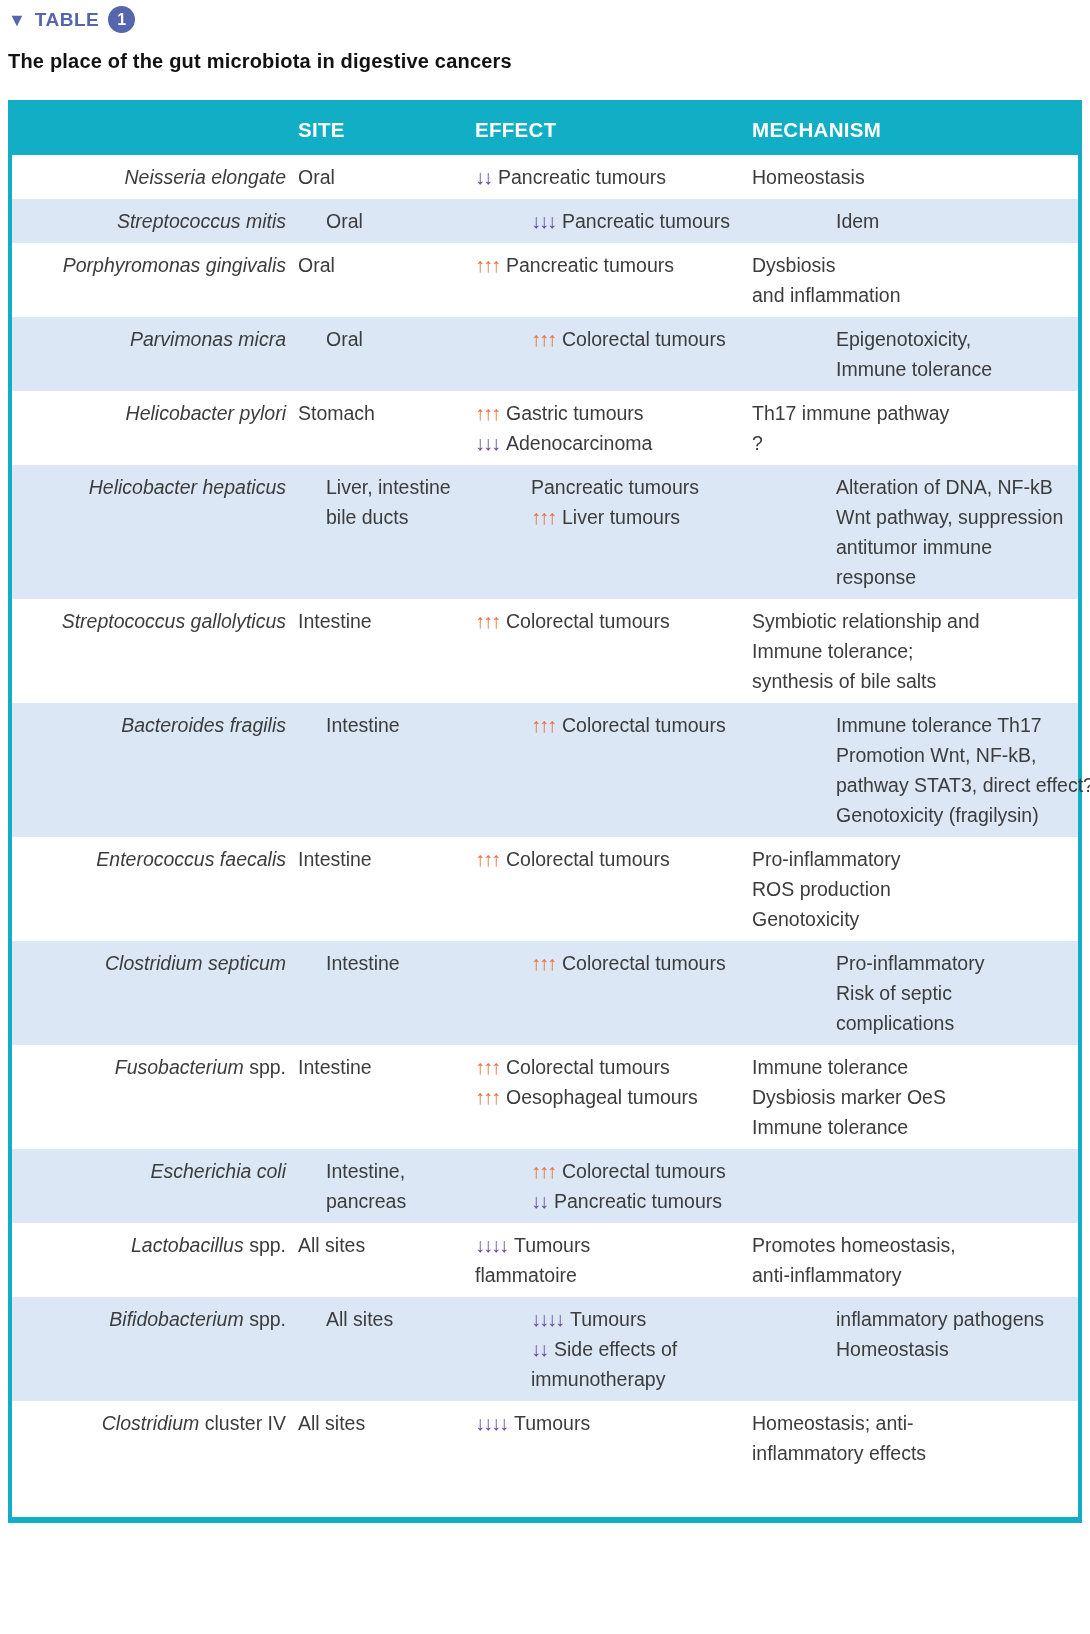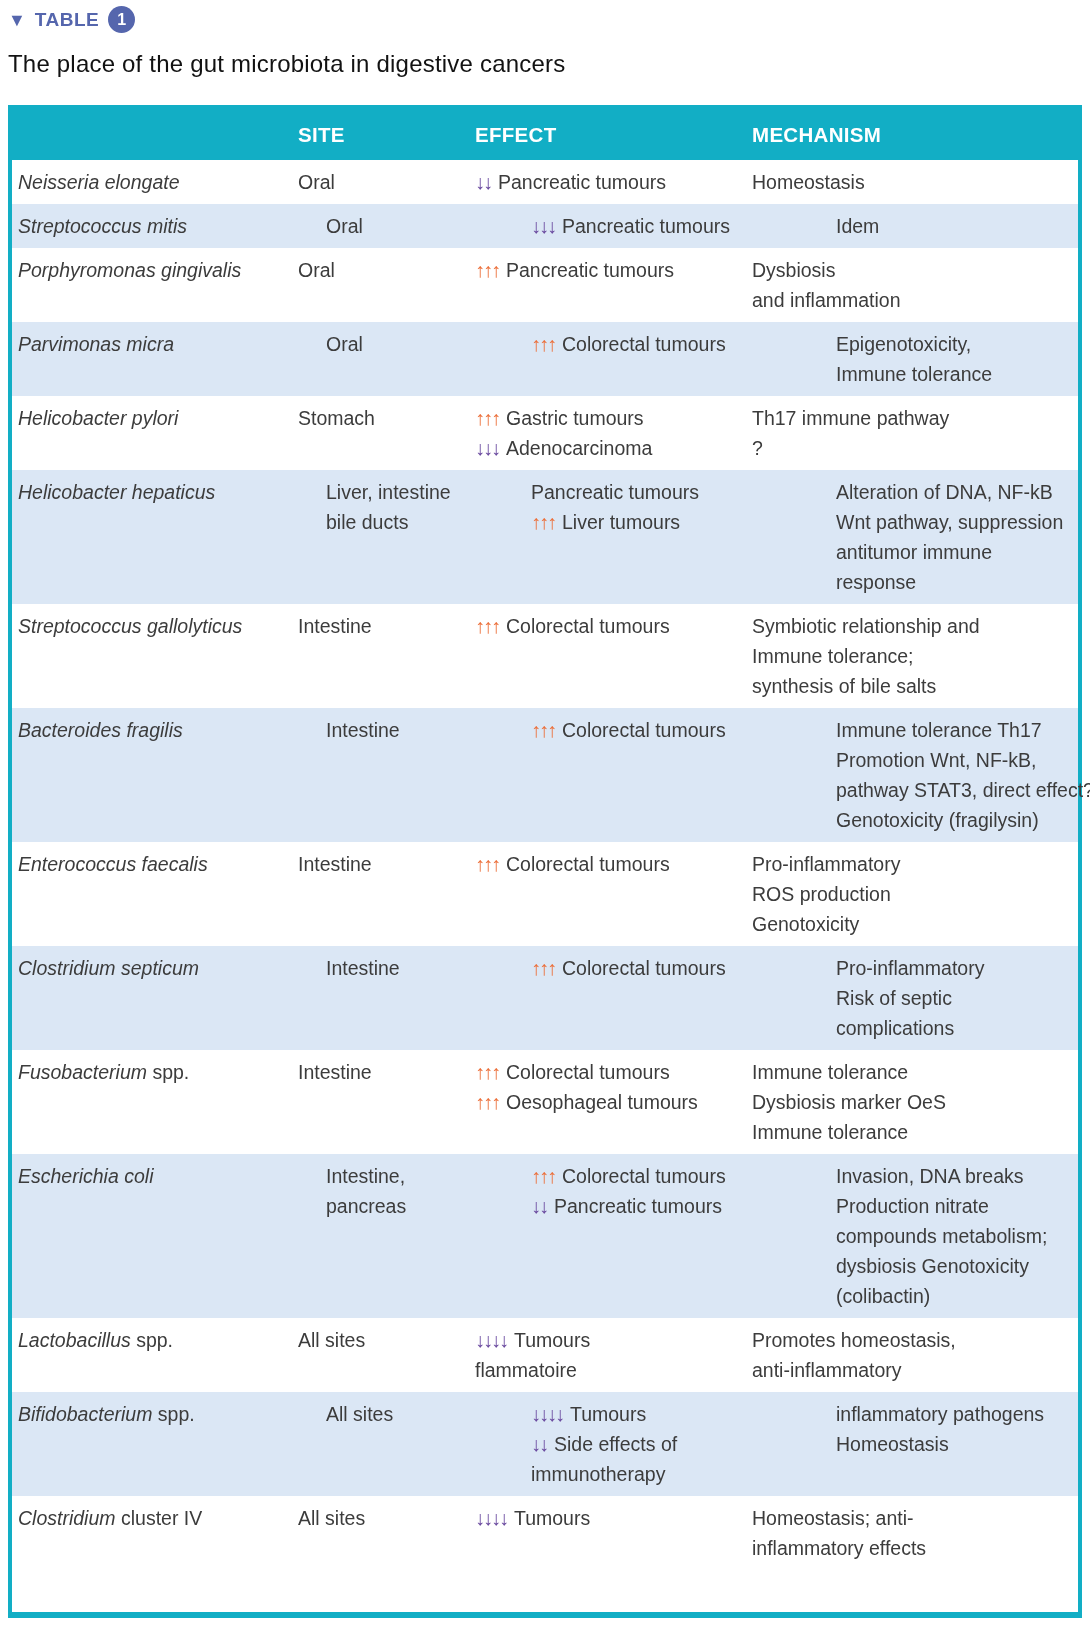--- a/index.html
+++ b/index.html
@@ -29,22 +29,22 @@
     letter-spacing: 0.5px;
     line-height: 1;
   }
   .num-circle {
     width: 27px; height: 27px; border-radius: 50%;
     background: var(--blue); color: #fff;
     font-weight: bold; font-size: 16px;
     display: flex; align-items: center; justify-content: center;
   }
   .title {
-    font-size: 24px;
-    font-weight: normal;
+    font-size: 20px;
+    font-weight: bold;
     color: #121212;
     margin: 17px 0 0 0;
     letter-spacing: 0.2px;
   }
   .table-wrap {
     margin: 27px 8px 0 8px;
     border: 4px solid var(--teal);
     border-bottom-width: 6px;
     background: #22c55e;
   }
@@ -61,21 +61,21 @@
   }
   .th { padding: 14px 10px 13px 0; line-height: 24px; }
   .th.col-org { padding-left: 6px; }
   .tr { background: #fff; }
   .tr.alt { background: var(--altblue); gap: 28px; }
   .td {
     padding: 7px 12px 7px 0;
     font-size: 19.5px;
     line-height: 30px;
   }
-  .col-org { padding-left: 6px; }
+  .col-org { padding-left: 6px; text-align: right; }
   .italic { font-style: italic; }
   .line { white-space: nowrap; }
   .arrows {
     font-weight: bold;
     letter-spacing: -2px;
     margin-right: 7px;
     font-size: 20px;
   }
   .arrows.up { color: var(--orange); }
   .arrows.down { color: var(--purple); }
@@ -257,27 +257,20 @@
       <div class="tr alt">
         <div class="td col-org"><span class="italic">Escherichia coli</span></div>
         <div class="td col-site">
           <div class="line">Intestine,</div>
           <div class="line">pancreas</div>
         </div>
         <div class="td col-effect">
           <div class="line"><span class="arrows up">↑↑↑</span><span>Colorectal tumours</span></div>
           <div class="line"><span class="arrows down">↓↓</span><span>Pancreatic tumours</span></div>
         </div>
-        <div class="td col-mech">
-          <div class="line">Invasion, DNA breaks</div>
-          <div class="line">Production nitrate</div>
-          <div class="line">compounds metabolism;</div>
-          <div class="line">dysbiosis Genotoxicity</div>
-          <div class="line">(colibactin)</div>
-        </div>
       </div>
       <div class="tr">
         <div class="td col-org"><span class="italic">Lactobacillus</span><span> spp.</span></div>
         <div class="td col-site">
           <div class="line">All sites</div>
         </div>
         <div class="td col-effect">
           <div class="line"><span class="arrows down">↓↓↓↓</span><span>Tumours</span></div>
           <div class="line"><span>flammatoire</span></div>
         </div>

